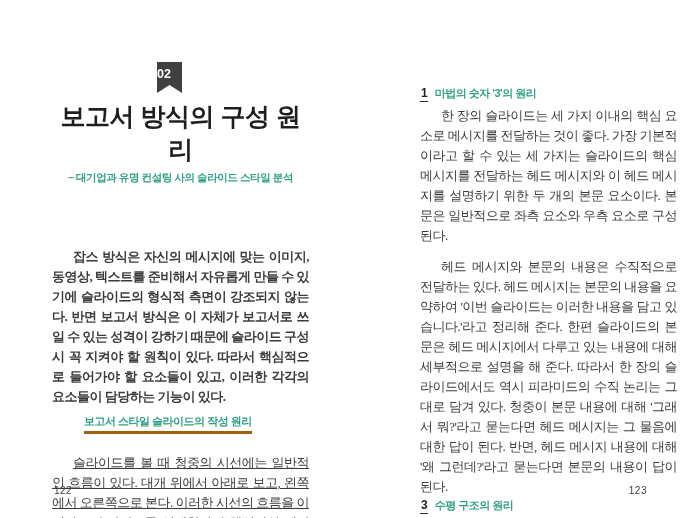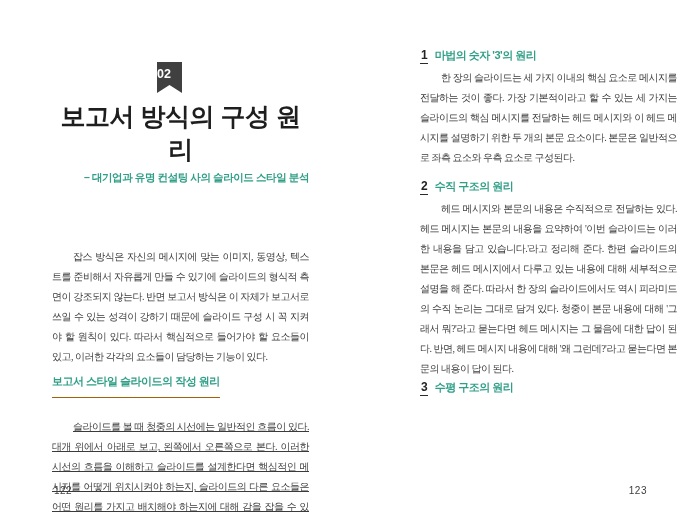--- a/index.html
+++ b/index.html
@@ -33,59 +33,60 @@
   .chapter-title {
     margin-top: 7px;
     text-align: center;
     font-size: 25px;
     font-weight: bold;
     color: #1e1e1e;
     letter-spacing: -0.5px;
   }
   .chapter-subtitle {
     margin-top: 5px;
-    text-align: right;
+    text-align: center;
     font-size: 10.5px;
     font-weight: bold;
     color: #2f9f87;
     letter-spacing: -0.4px;
   }
 
   
   .para {
     font-family: "Liberation Serif", serif;
-    font-size: 10px;
+    font-size: 13px;
     line-height: 20px;
     color: #3b3b3b;
     text-align: justify;
     word-break: break-all;
     letter-spacing: -0.5px;
     text-indent: 21px;
     margin: 0;
   }
-  .intro-para   { margin-top: 62px; }
+  .intro-para   { margin-top: 62px; font-weight: bold; }
   .section-para { margin-top: 19px; text-decoration: underline; }
 
   
   .section-heading {
     margin-top: 7px;
     font-size: 11px;
     font-weight: bold;
     color: #2f9f87;
     letter-spacing: -0.5px;
   }
   .section-heading .underline {
     display: inline-block;
-    border-bottom: 1px solid #a16207;
-    padding-bottom: 8px;
+    border-bottom: 3px solid #a16207;
+    padding-bottom: 2px;
+    margin-left: 32px;
   }
 
   
   .sec       { margin: 0; }
-  .sec-1     { margin-top: 48px; }
+  .sec-1     { margin-top: 86px; }
   .sec-2     { margin-top: 11px; }
   .sec-3     { margin-top: 1px; }
   .sec-head  { font-size: 11px; font-weight: bold; letter-spacing: -0.5px; }
   .sec-num   {
     color: #232323;
     font-size: 12px;
     border-bottom: 1.5px solid #2b2b2b;
     padding: 0 1px 1px 1px;
     margin-right: 4px;
   }
@@ -132,24 +133,20 @@
 
     <div class="sec sec-1">
       <div class="sec-head">
         <span class="sec-num">1</span>
         <span class="sec-title">마법의 숫자 '3'의 원리</span>
       </div>
       <p class="para sec-body">한 장의 슬라이드는 세 가지 이내의 핵심 요소로 메시지를 전달하는 것이 좋다. 가장 기본적이라고 할 수 있는 세 가지는 슬라이드의 핵심 메시지를 전달하는 헤드 메시지와 이 헤드 메시지를 설명하기 위한 두 개의 본문 요소이다. 본문은 일반적으로 좌측 요소와 우측 요소로 구성된다.</p>
     </div>
 
     <div class="sec sec-2">
-      <div class="sec-head">
-        <span class="sec-num">2</span>
-        <span class="sec-title">수직 구조의 원리</span>
-      </div>
       <p class="para sec-body">헤드 메시지와 본문의 내용은 수직적으로 전달하는 있다. 헤드 메시지는 본문의 내용을 요약하여 '이번 슬라이드는 이러한 내용을 담고 있습니다.'라고 정리해 준다. 한편 슬라이드의 본문은 헤드 메시지에서 다루고 있는 내용에 대해 세부적으로 설명을 해 준다. 따라서 한 장의 슬라이드에서도 역시 피라미드의 수직 논리는 그대로 담겨 있다. 청중이 본문 내용에 대해 '그래서 뭐?'라고 묻는다면 헤드 메시지는 그 물음에 대한 답이 된다. 반면, 헤드 메시지 내용에 대해 '왜 그런데?'라고 묻는다면 본문의 내용이 답이 된다.</p>
     </div>
 
     <div class="sec sec-3">
       <div class="sec-head">
         <span class="sec-num">3</span>
         <span class="sec-title">수평 구조의 원리</span>
       </div>
     </div>
 

